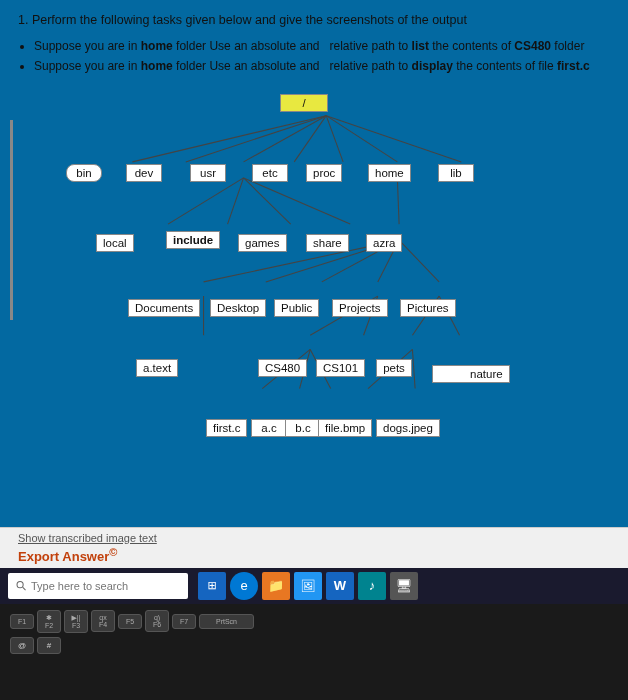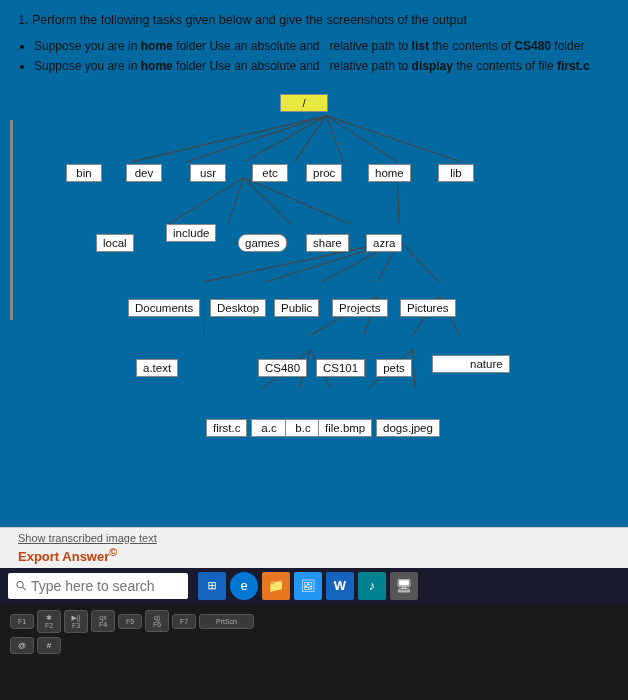--- a/index.html
+++ b/index.html
@@ -125,21 +125,21 @@
       align-items: center;
       padding: 0 8px;
       gap: 4px;
       flex: 1;
       max-width: 180px;
     }
 
     .search-bar input {
       border: none;
       outline: none;
-      font-size: 14px;
+      font-size: 11px;
       width: 100%;
       background: transparent;
     }
 
     .taskbar-icons {
       display: flex;
       align-items: center;
       gap: 4px;
       margin-left: 4px;
     }
@@ -253,45 +253,45 @@
       <line x1="250" y1="293" x2="196" y2="337" stroke="#444" stroke-width="1.2"></line>
       <line x1="250" y1="293" x2="238" y2="337" stroke="#444" stroke-width="1.2"></line>
       <line x1="250" y1="293" x2="273" y2="337" stroke="#444" stroke-width="1.2"></line>
 
       <line x1="365" y1="293" x2="315" y2="337" stroke="#444" stroke-width="1.2"></line>
       <line x1="365" y1="293" x2="368" y2="337" stroke="#444" stroke-width="1.2"></line>
     </svg>
 
     <div class="node yellow-bg" style="left:242px; top:5px; min-width:48px;">/</div>
 
-    <div class="node" style="left:28px; top:75px;">bin</div>
+    <div class="node" style="left:28px; top:75px;border-radius:8px;">bin</div>
     <div class="node" style="left:88px; top:75px;text-align:center;">dev</div>
     <div class="node" style="left:152px; top:75px;">usr</div>
     <div class="node" style="left:214px; top:75px;">etc</div>
     <div class="node" style="left:268px; top:75px;">proc</div>
     <div class="node" style="left:330px; top:75px;">home</div>
     <div class="node" style="left:400px; top:75px;">lib</div>
 
     <div class="node" style="left:58px; top:145px;">local</div>
-    <div class="node" style="left:128px; top:135px;">include</div>
-    <div class="node" style="left:200px; top:145px;border-radius:8px;">games</div>
+    <div class="node" style="left:128px; top:142px;font-weight:bold;">include</div>
+    <div class="node" style="left:200px; top:145px;">games</div>
     <div class="node" style="left:268px; top:145px;">share</div>
     <div class="node" style="left:328px; top:145px;">azra</div>
 
     <div class="node" style="left:90px; top:210px;">Documents</div>
     <div class="node" style="left:172px; top:210px;">Desktop</div>
     <div class="node" style="left:236px; top:210px;">Public</div>
     <div class="node" style="left:294px; top:210px;">Projects</div>
     <div class="node" style="left:362px; top:210px;">Pictures</div>
 
     <div class="node" style="left:98px; top:270px;">a.text</div>
     <div class="node" style="left:220px; top:270px;">CS480</div>
     <div class="node" style="left:278px; top:270px;">CS101</div>
     <div class="node" style="left:338px; top:270px;">pets</div>
-    <div class="node" style="left:394px; top:266px;padding-left:37px;">nature</div>
+    <div class="node" style="left:394px; top:276px;padding-left:37px;">nature</div>
 
     <div class="node" style="left:168px; top:330px;">first.c</div>
     <div class="node" style="left:213px; top:330px;">a.c</div>
     <div class="node" style="left:247px; top:330px;">b.c</div>
     <div class="node" style="left:280px; top:330px;">file.bmp</div>
     <div class="node" style="left:338px; top:330px;">dogs.jpeg</div>
   </div>
 </div>
 
 <div class="bottom-ui">

